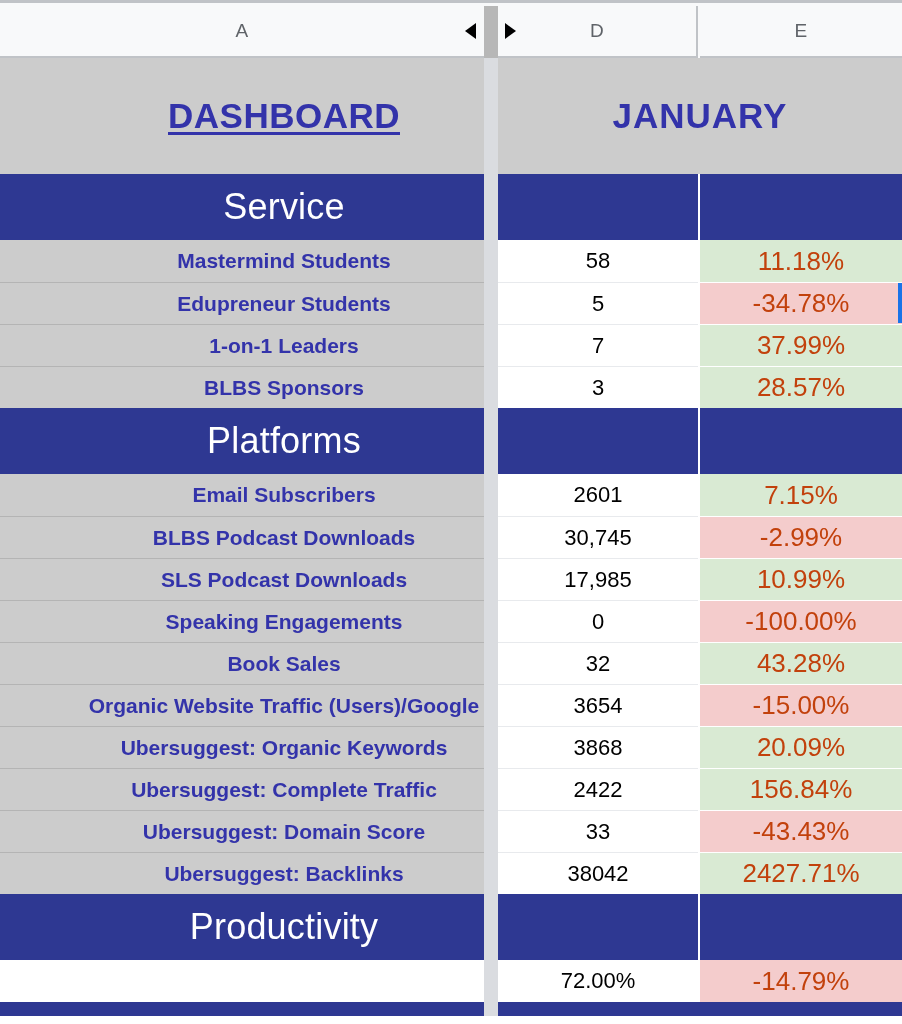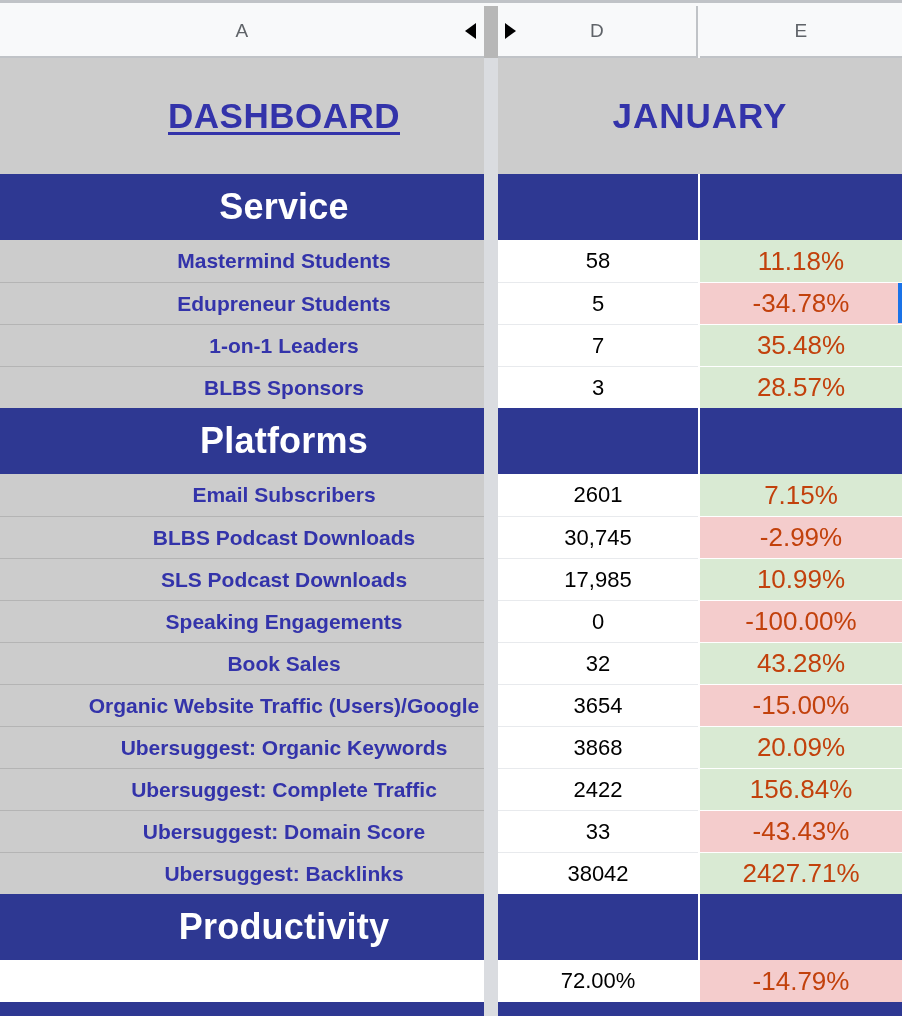--- a/index.html
+++ b/index.html
@@ -110,21 +110,21 @@
   .title-text.month { letter-spacing: 1px; }
 
   
   .row.section { height: 66px; }
   .row.section .cell.a,
   .row.section .cell.d,
   .row.section .cell.e { background: #2e3892; }
   .row.section .cell.gap { background: #dadce0; }
   .section-text {
     font-size: 36px;
-    font-weight: bold;
+    font-weight: normal;
     color: #ffffff;
     letter-spacing: 0.2px;
   }
 
   
   .row.data { height: 42px; padding-left: 34px; }
   .row.data .cell.a {
     background: #cccccc;
     border-top: 1px solid #b4b4b4;
   }
@@ -240,21 +240,21 @@
       </div>
       <div class="row data">
         <div class="cell a">
           <span class="label-text">1-on-1 Leaders</span>
         </div>
         <div class="cell gap"></div>
         <div class="cell d">
           <span class="value-text">7</span>
         </div>
         <div class="cell e e-pos">
-          <span class="delta-text">35.48%</span>
+          <span class="delta-text">37.99%</span>
         </div>
       </div>
       <div class="row data">
         <div class="cell a">
           <span class="label-text">BLBS Sponsors</span>
         </div>
         <div class="cell gap"></div>
         <div class="cell d">
           <span class="value-text">3</span>
         </div>

